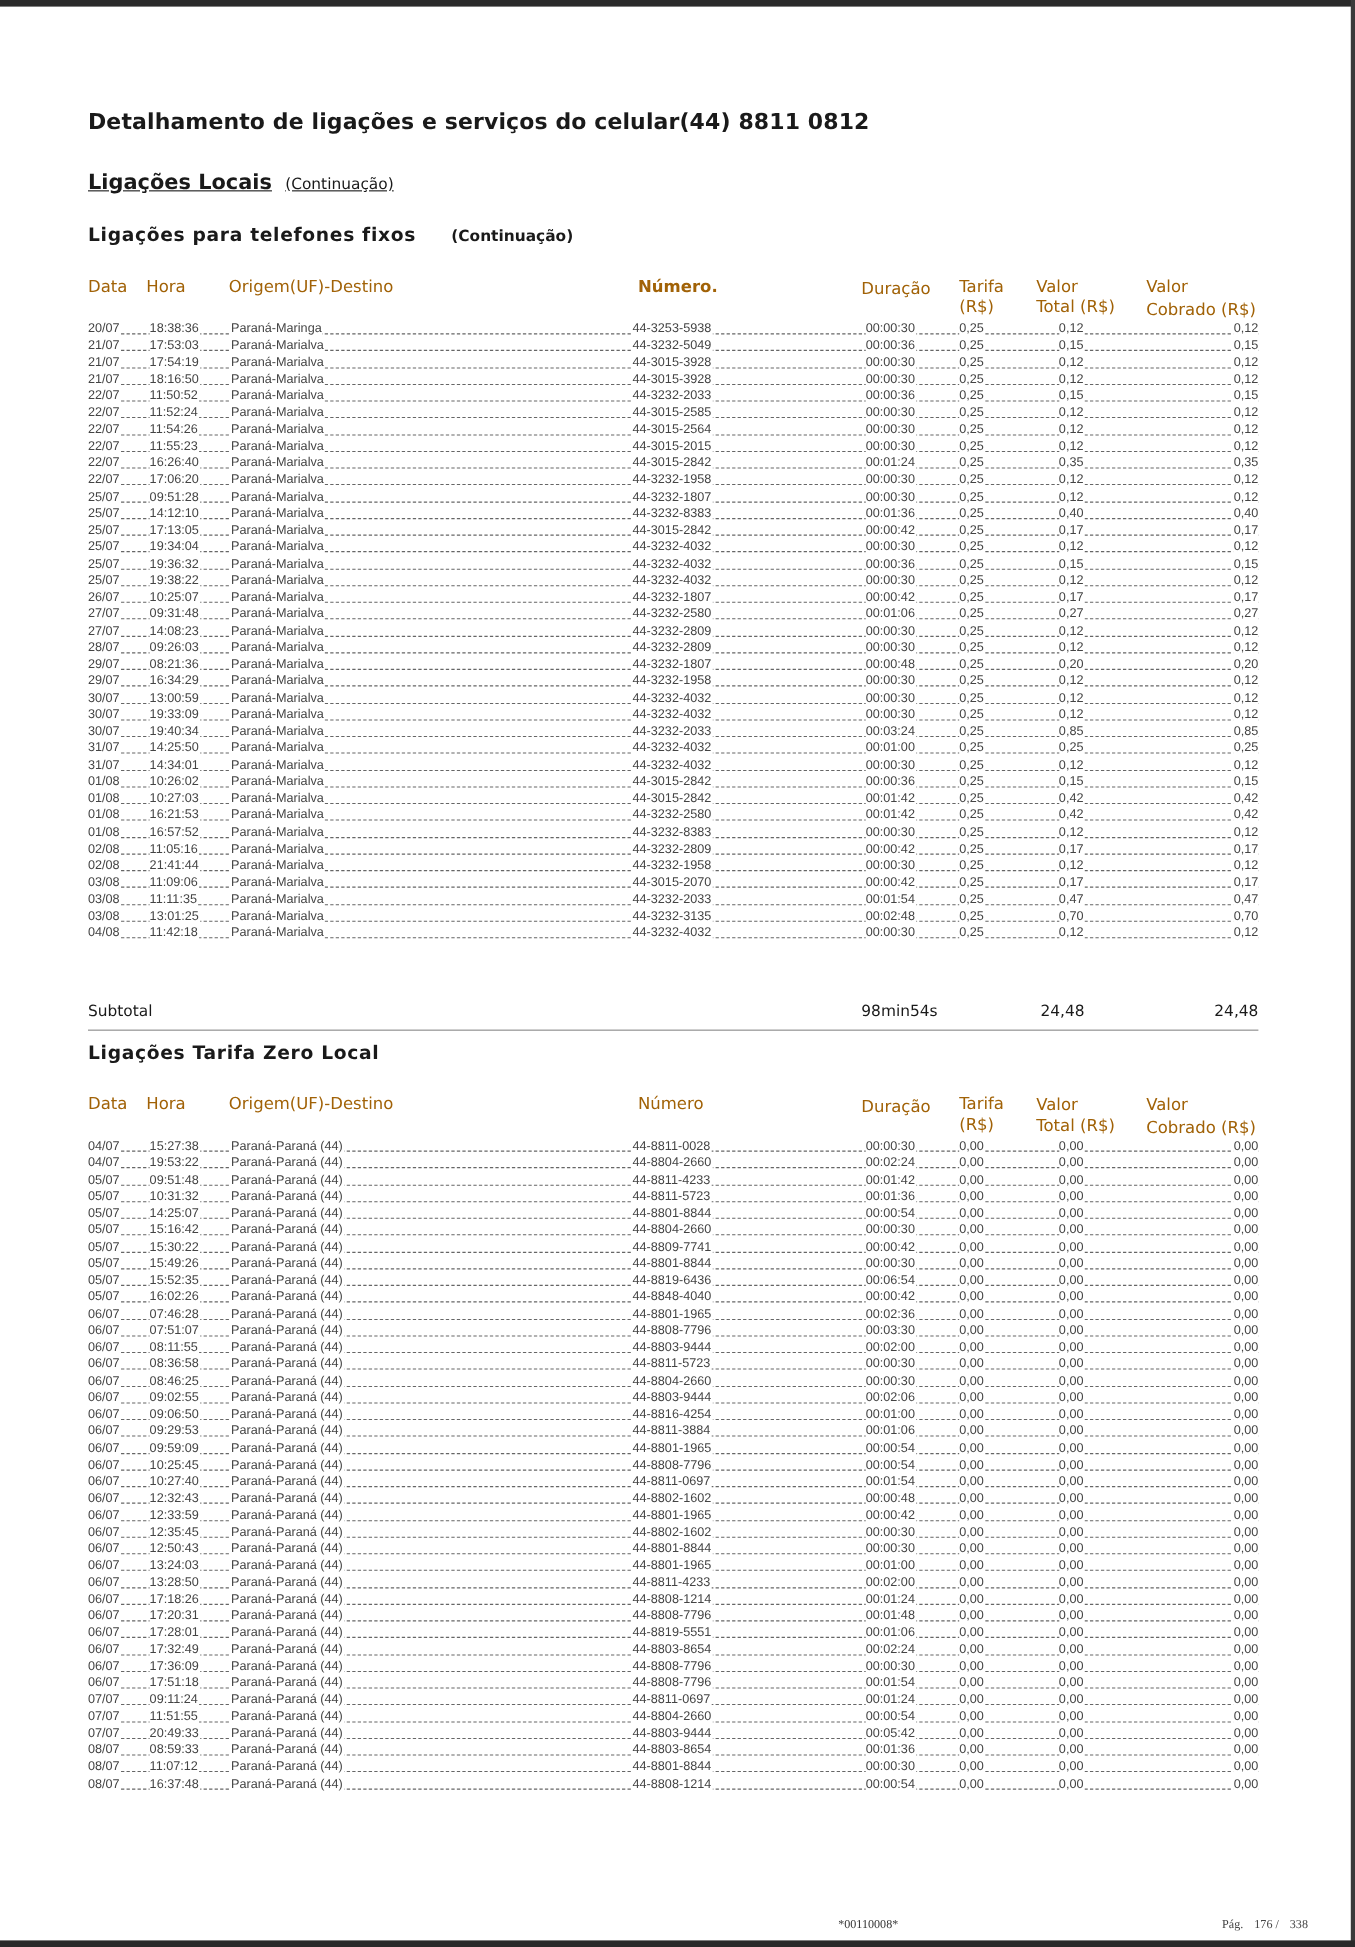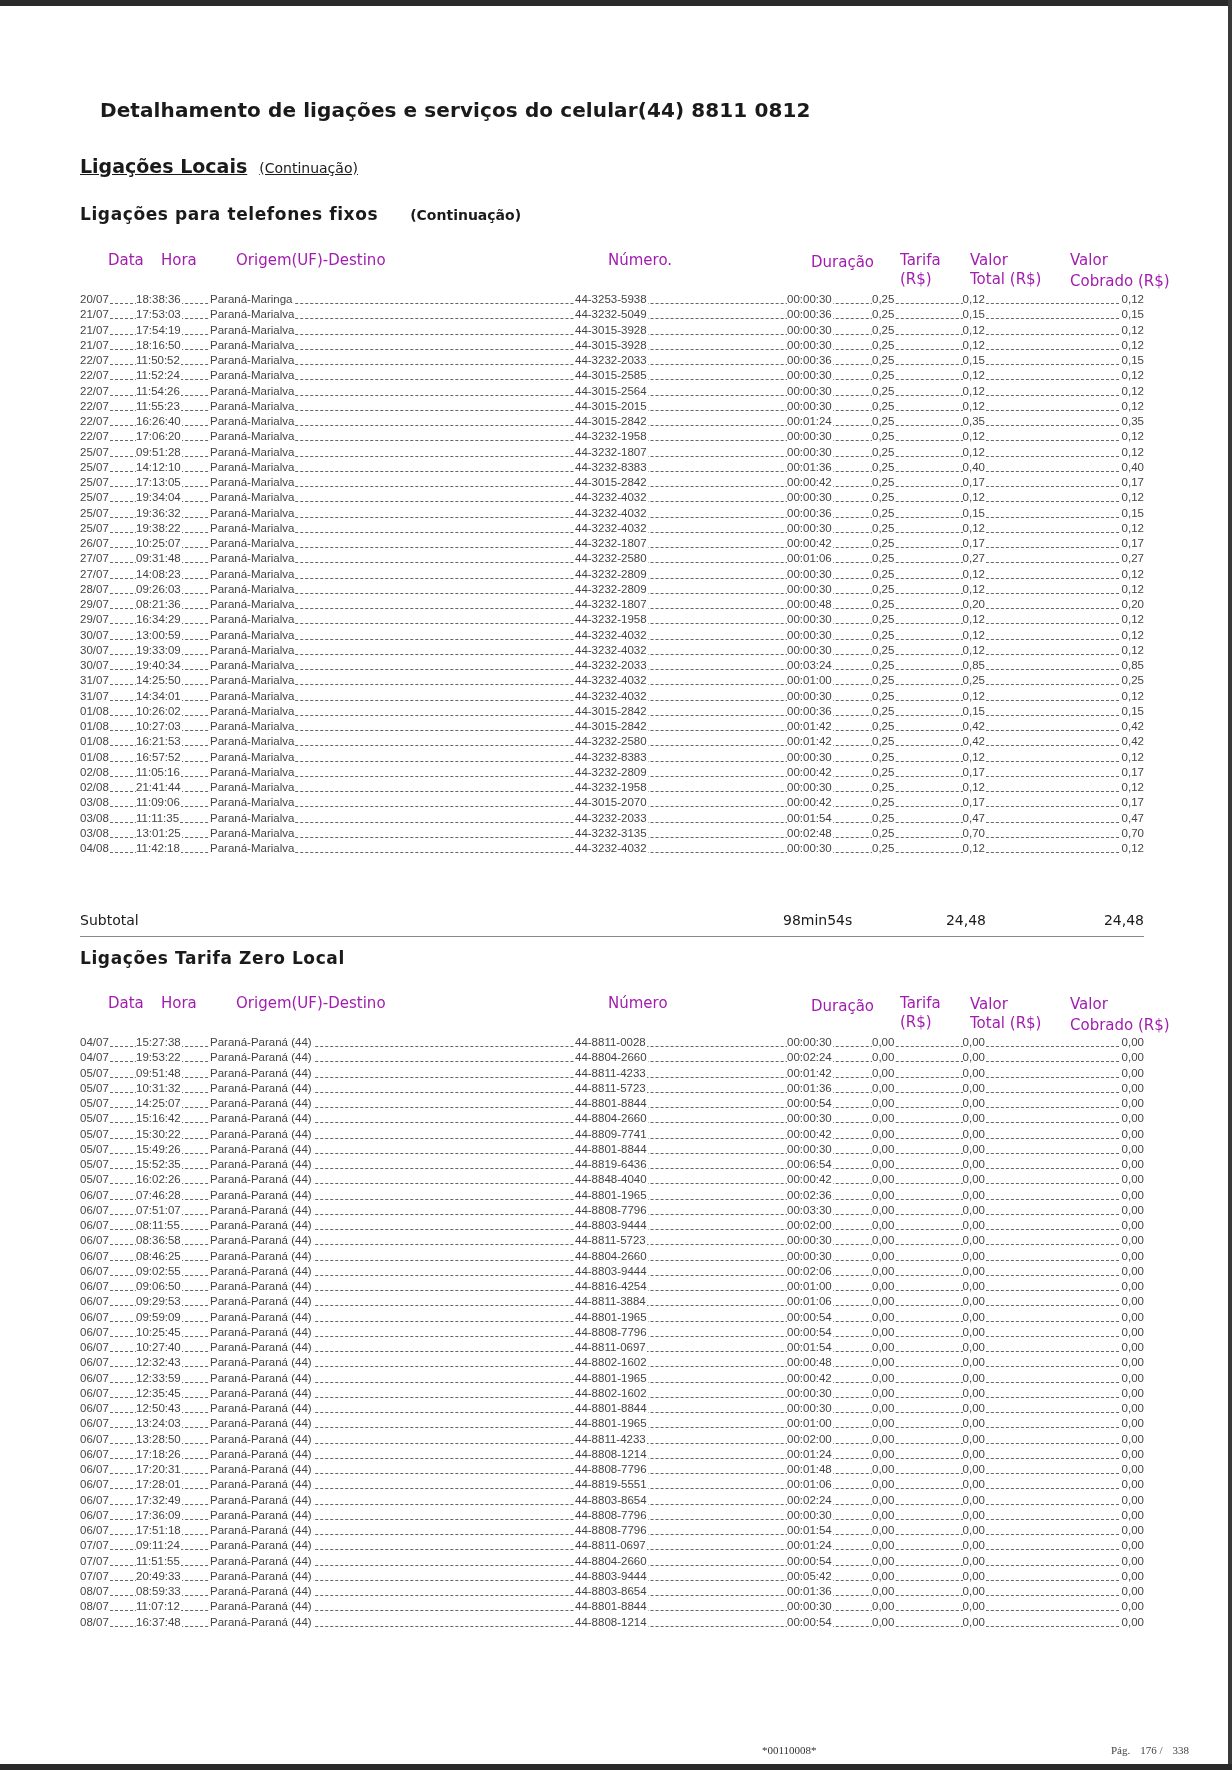--- a/index.html
+++ b/index.html
@@ -3,26 +3,26 @@
 <meta charset="utf-8">
 <style>
   html, body { margin: 0; padding: 0; }
   body {
     width: 1232px; height: 1770px; background: #ffffff; position: relative; overflow: hidden;
     font-family: "DejaVu Sans", sans-serif; color: #1a1a1a;
   }
   .topbar { position: absolute; left: 0; top: 0; width: 1232px; height: 6px; background: #2a2a2a; }
   .rightbar { position: absolute; right: 0; top: 0; width: 4px; height: 1770px; background: #3a3a3a; }
   .bottombar { position: absolute; left: 0; bottom: 0; width: 1232px; height: 6px; background: #2a2a2a; }
-  .title { position: absolute; left: 80px; top: 98px; font-size: 20px; font-weight: bold; letter-spacing: 0.1px; margin-left: 20px; }
+  .title { position: absolute; left: 80px; top: 98px; font-size: 20px; font-weight: bold; letter-spacing: 0.1px; }
   .h2 { position: absolute; left: 80px; font-size: 19px; font-weight: bold; }
   .h2 .cont { font-size: 14px; font-weight: normal; margin-left: 12px; }
   .h3 { position: absolute; left: 80px; font-size: 17px; font-weight: bold; letter-spacing: 0.6px; }
   .h3 .cont { font-size: 14px; margin-left: 32px; letter-spacing: 0; }
-  .thead { position: absolute; left: 80px; width: 1064px; height: 44px; font-size: 15px; color: #a21caf; margin-left: 28px; }
+  .thead { position: absolute; left: 80px; width: 1064px; height: 44px; font-size: 15px; color: #a16207; }
   .thead span { position: absolute; line-height: 18px; }
   .rows { position: absolute; left: 80px; width: 1064px; }
   .row { position: relative; height: 15.25px; font-family: "Liberation Sans Narrow", "Liberation Sans", sans-serif; font-size: 11.5px; color: #444; }
   .row span { position: absolute; top: 0; line-height: 15px; background: #fff; padding-right: 1px; }
   .row::before {
     content: ""; position: absolute; left: 0; right: 0; top: 11px;
     border-bottom: 1px dashed #666;
   }
   .c-data { left: 0; }
   .c-hora { left: 56px; }
@@ -53,21 +53,21 @@
 </div>
 
 <div class="h3" style="top:204px;">
   <span>Ligações para telefones fixos</span><span class="cont">(Continuação)</span>
 </div>
 
 <div class="thead" style="top:251px;">
   <span style="left:0;top:0;">Data</span>
   <span style="left:53px;top:0;">Hora</span>
   <span style="left:128px;top:0;">Origem(UF)-Destino</span>
-  <span style="left:500px;top:0;">Número.</span>
+  <span style="left:500px;top:0;font-weight:bold;">Número.</span>
   <span style="left:703px;top:2px;">Duração</span>
   <span style="left:792px;top:0;">Tarifa</span>
   <span style="left:792px;top:19px;">(R$)</span>
   <span style="left:862px;top:0;">Valor</span>
   <span style="left:862px;top:19px;">Total (R$)</span>
   <span style="left:962px;top:0;">Valor</span>
   <span style="left:962px;top:21px;">Cobrado (R$)</span>
 </div>
 
 <div class="rows" id="rows-local" style="top:292px;">

